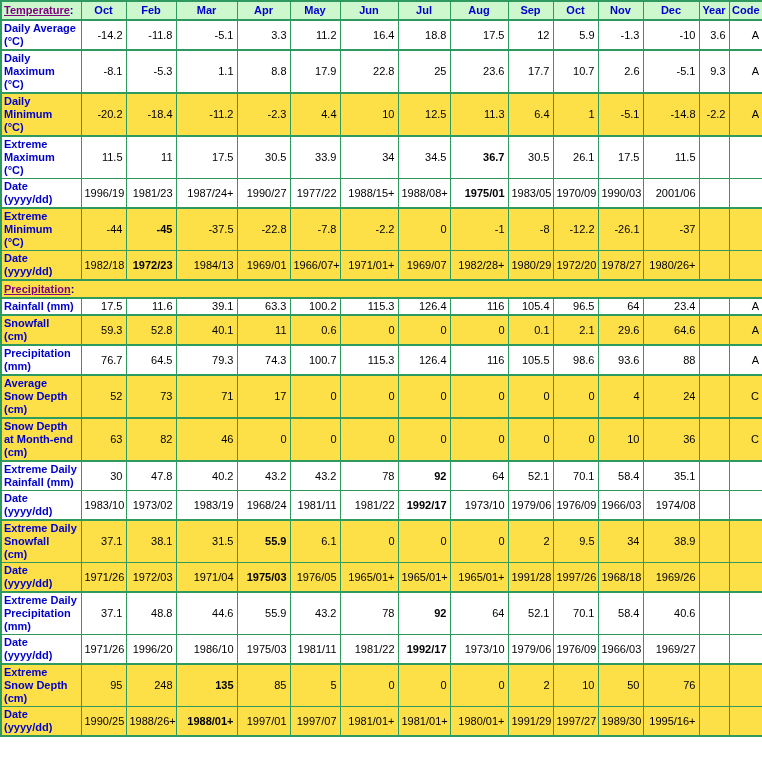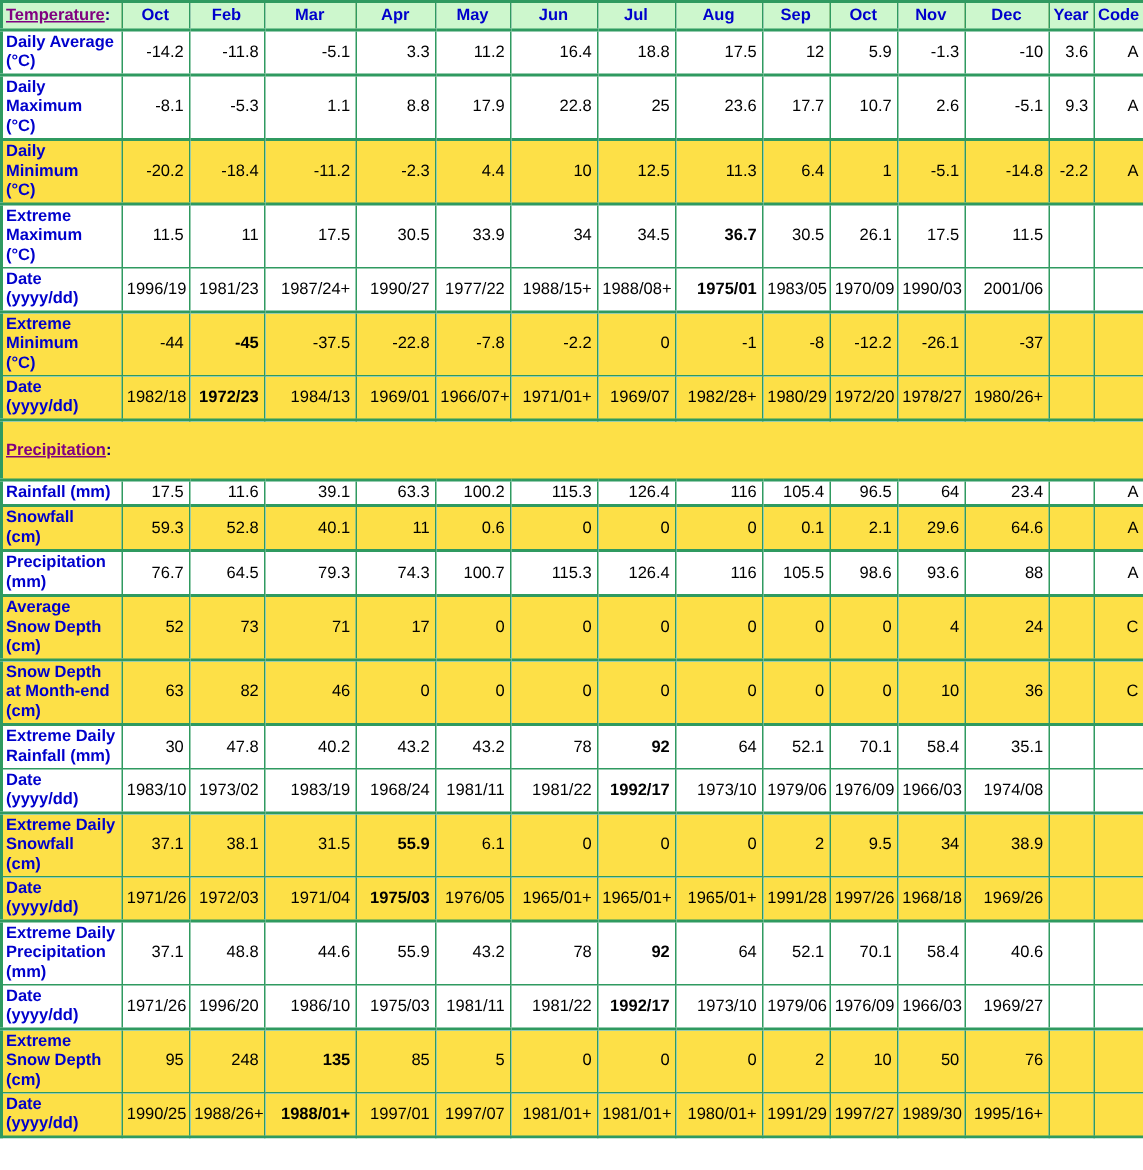--- a/index.html
+++ b/index.html
@@ -36,21 +36,21 @@
     white-space:pre-line;
     line-height:13px;
   }
   td.num{
     text-align:right;
     padding:1px 3px;
     color:#000000;
     line-height:13px;
   }
   td.num.bold{font-weight:bold;}
-  td.section{padding:12px 2px;font-weight:bold;line-height:14px;}
+  td.section{padding:1px 2px;font-weight:bold;line-height:14px;}
   .seclink{color:#800080;text-decoration:underline;cursor:pointer;font-weight:bold;}
   .colon{color:#000080;font-weight:bold;}
 </style>
 </head>
 <body>
 
 <table class="climate">
   <colgroup>
     <col style="width:80px">
       <col style="width:45px">

